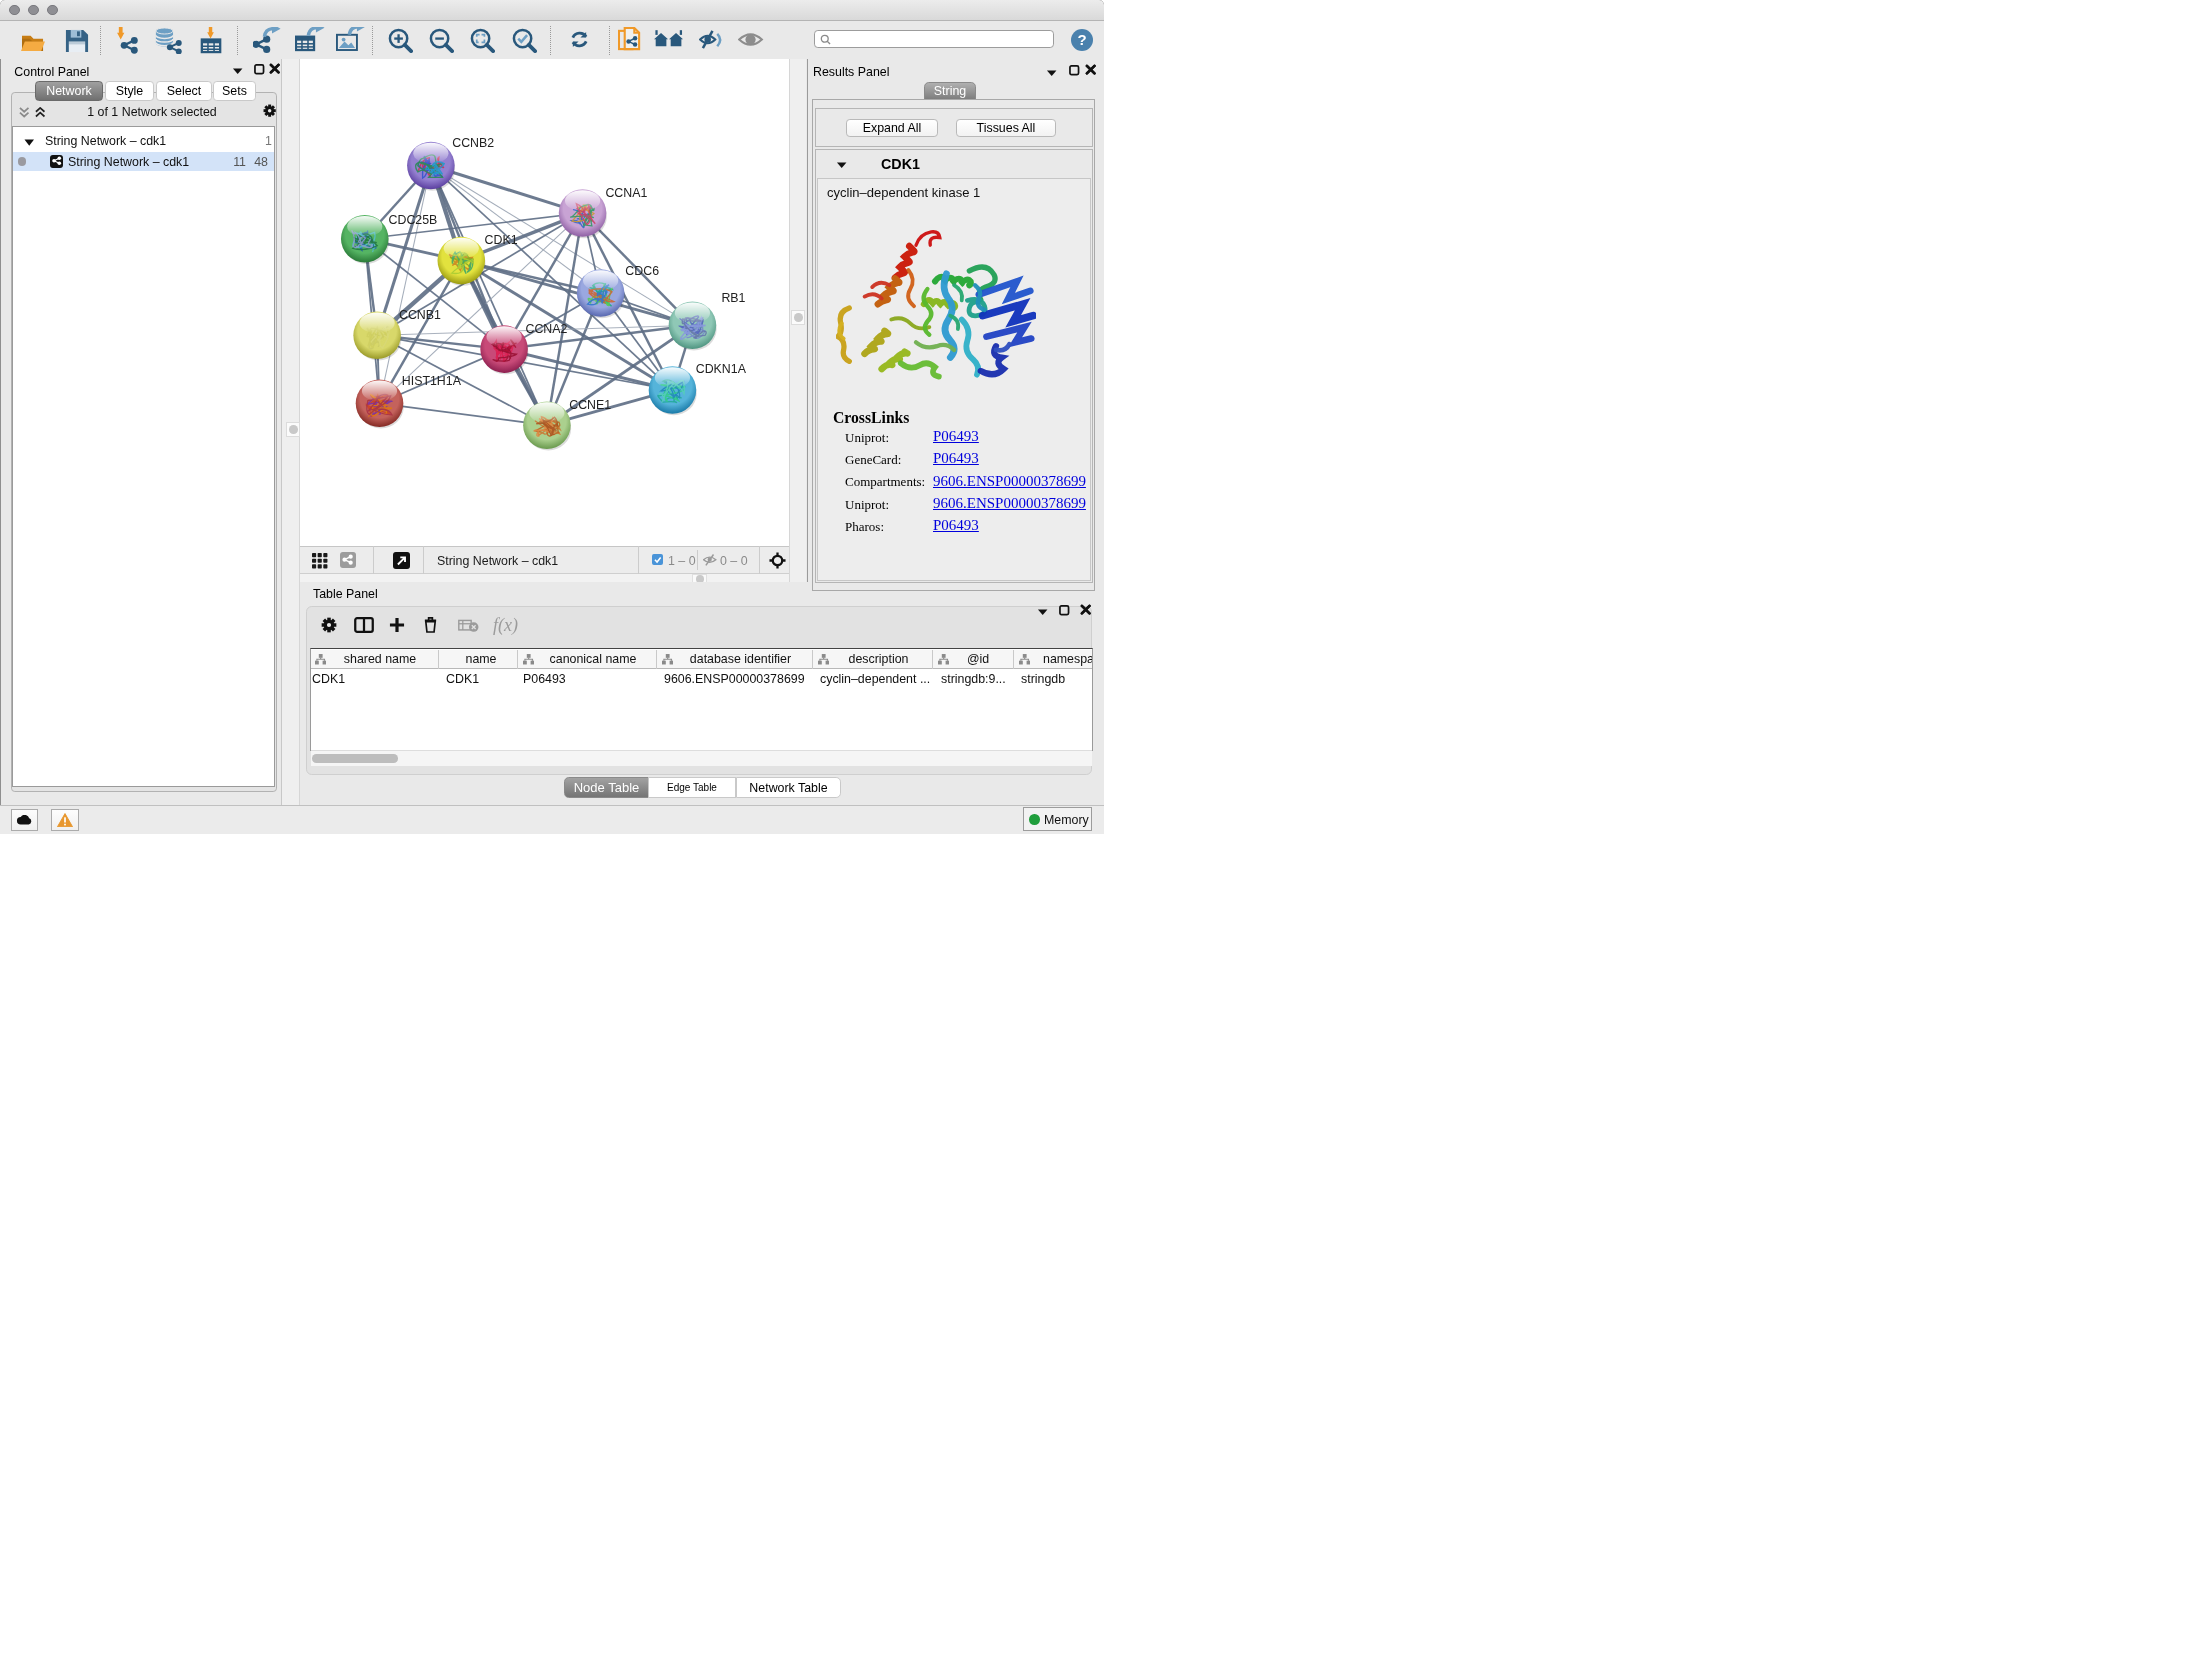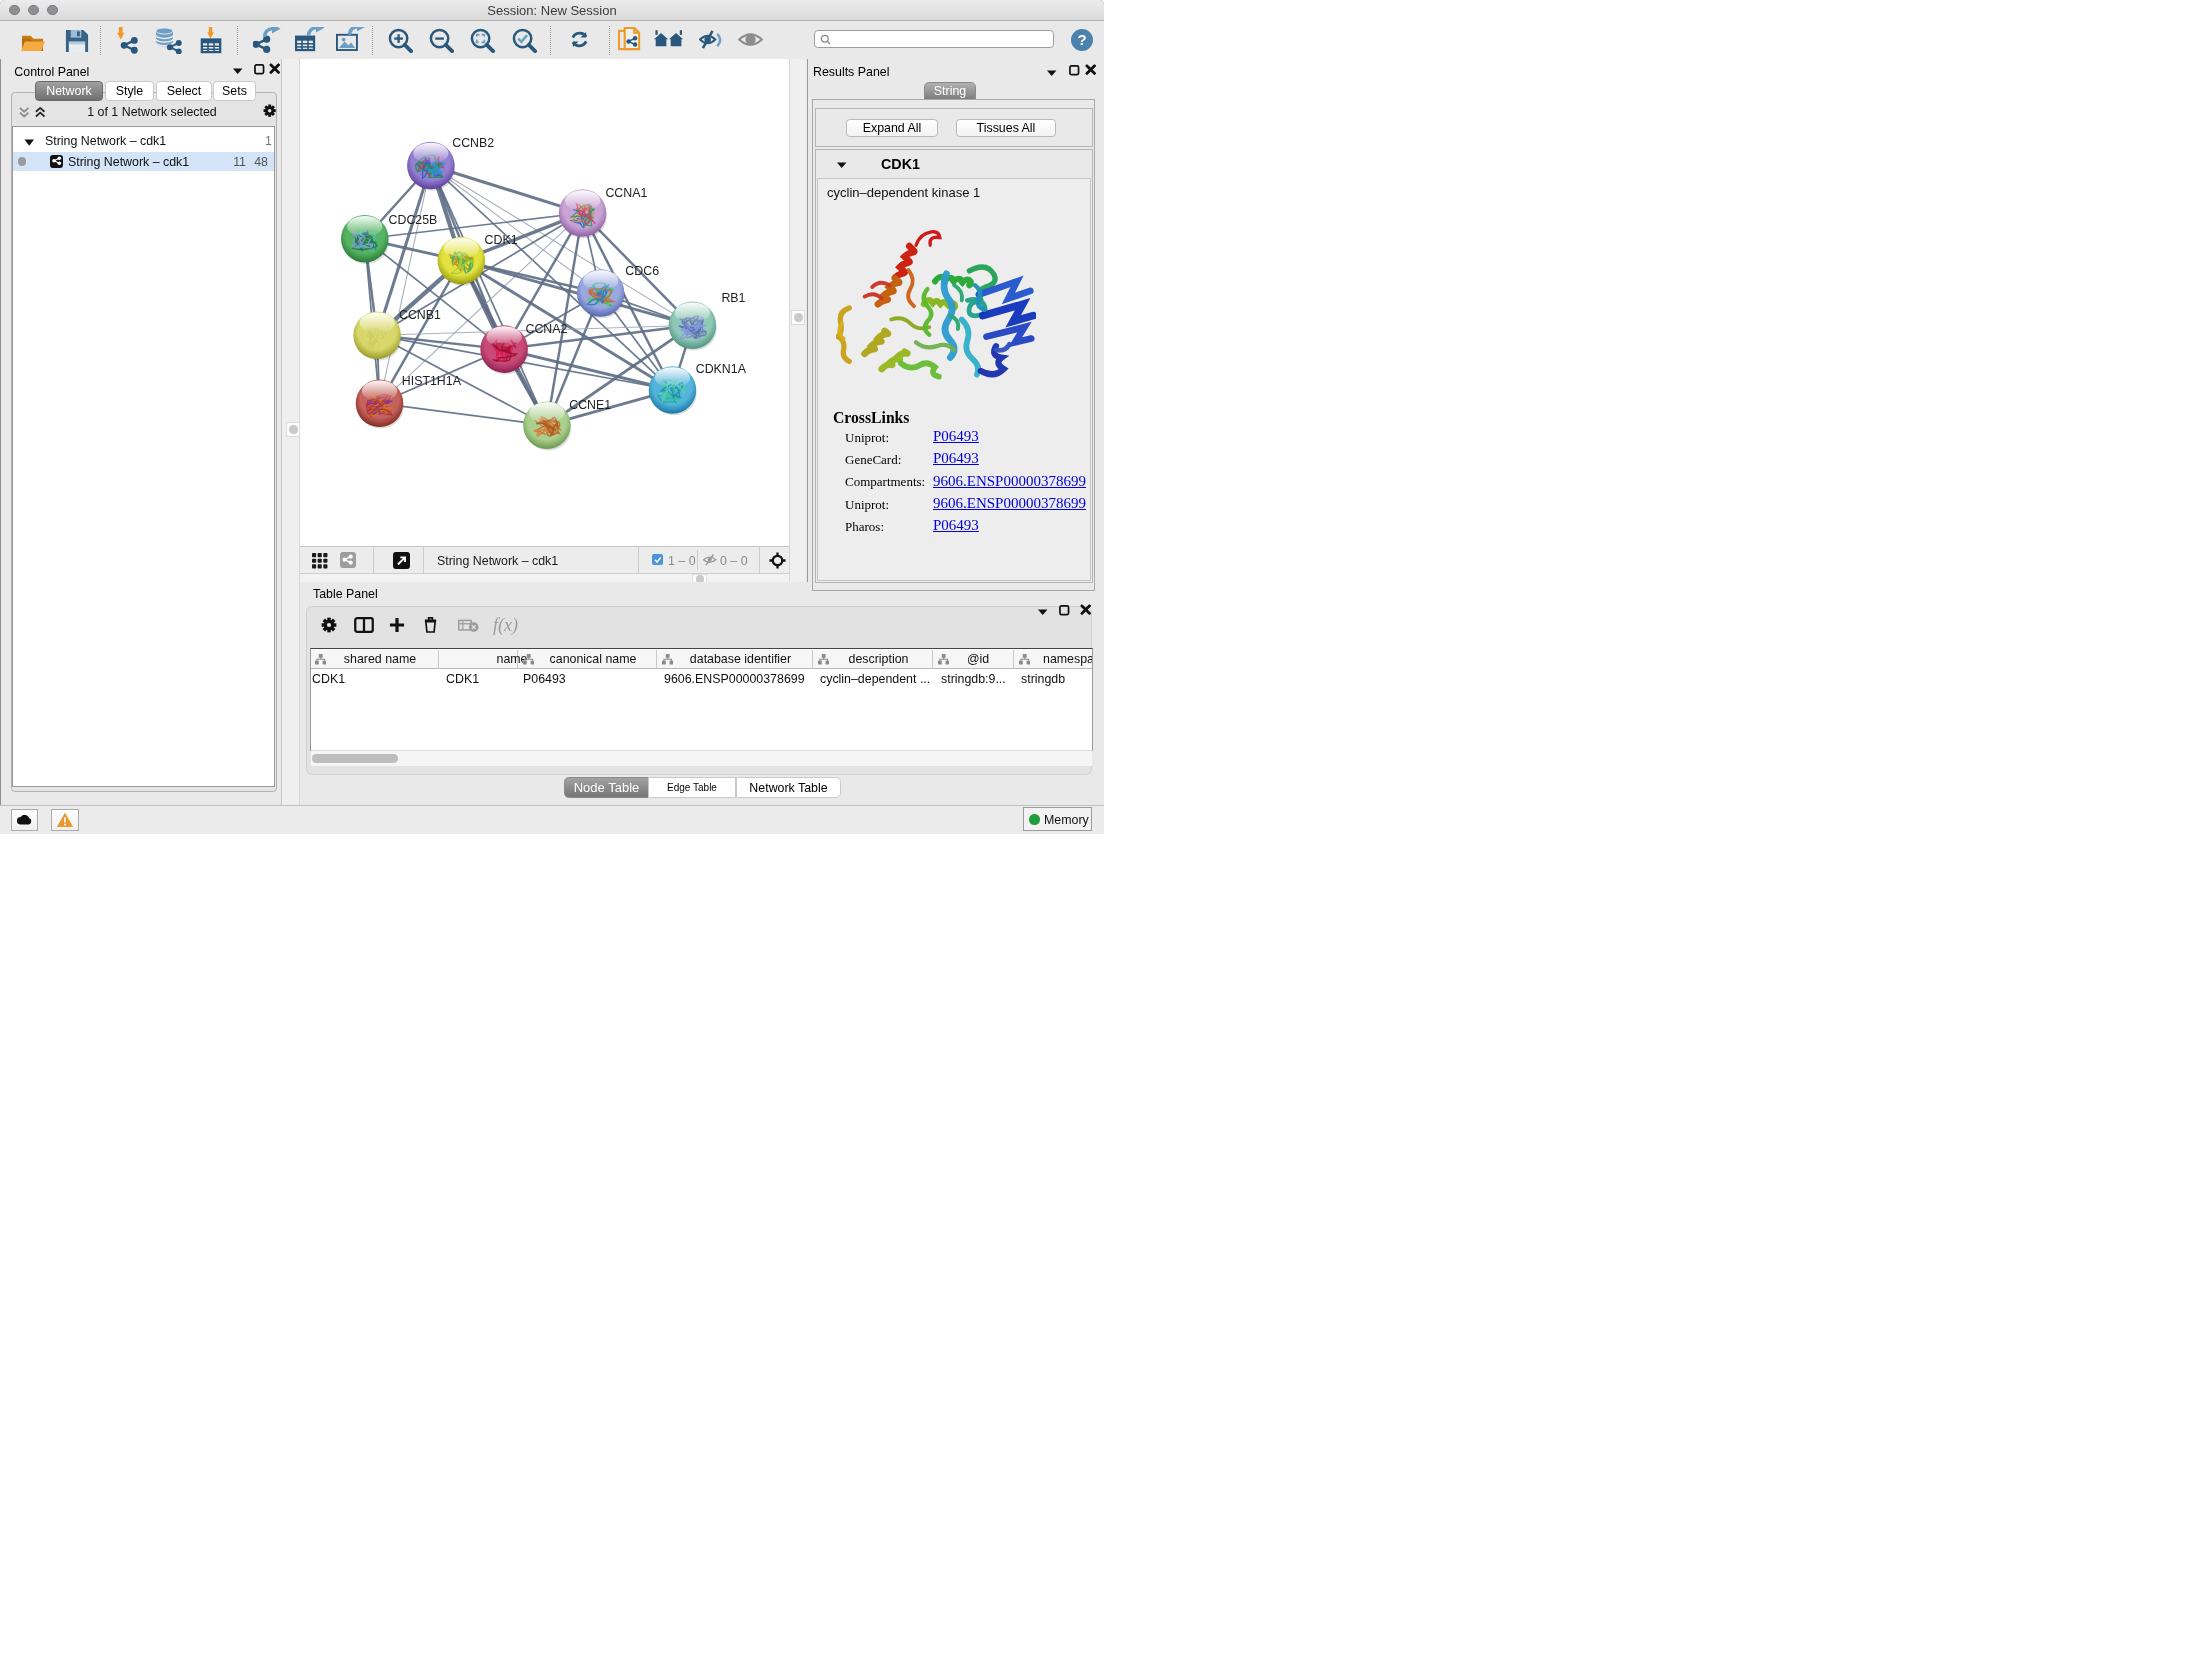--- a/index.html
+++ b/index.html
@@ -8,21 +8,20 @@
 .panelTitle{font-size:12.4px;color:#000}
 .btn{position:absolute;background:linear-gradient(#ffffff,#f2f2f2);border:1px solid #b9b9b9;border-radius:3.8px;font-size:12.4px;color:#000;text-align:center}
 .vsep{position:absolute;width:0;border-left:1px dotted #9a9a9a}
 a.lnk{color:#0000dd;text-decoration:underline}
 </style></head><body>
 <div id="win">
     <div class="abs" style="left:0;top:0;width:1104px;height:21px;background:linear-gradient(#ececec,#d9d9d9);border-bottom:1px solid #b4b4b4;border-radius:4.8px 4.8px 0 0"></div>
     <div class="abs" style="left:9px;top:4.8px;width:10.5px;height:10.5px;border-radius:50%;background:#8f8f94;border:1px solid #79797e"></div>
     <div class="abs" style="left:28px;top:4.8px;width:10.5px;height:10.5px;border-radius:50%;background:#8f8f94;border:1px solid #79797e"></div>
     <div class="abs" style="left:47px;top:4.8px;width:10.5px;height:10.5px;border-radius:50%;background:#8f8f94;border:1px solid #79797e"></div>
-    <div class="abs" style="left:0;top:2.9px;width:1104px;text-align:center;font-size:13px;color:#3c3c3c">Session: New Session</div>
     <div class="abs" style="left:0;top:21px;width:1104px;height:38px;background:#e9e9e9"></div>
     <svg style="position:absolute;left:20px;top:29.5px" width="26" height="23" viewBox="0 0 27 24">
       <path d="M2,6 h9 l3,3 h10 v4 H2 z" fill="#c77d14"></path>
       <path d="M2,22 L2,9 h8 l3,3 h11 l0,10 z" fill="#b06e10"></path>
       <path d="M5,12 h21 l-4,10 H1 z" fill="#f5ab42"></path>
     </svg>
     <svg style="position:absolute;left:64px;top:27.6px" width="26" height="26" viewBox="0 0 27 27">
       <path d="M2,2 h18 l5,5 v18 H2 z" fill="#356285"></path>
       <rect x="7" y="2" width="11" height="8" fill="#9dbdd6"></rect>
       <rect x="13.5" y="3.5" width="3" height="5" fill="#356285"></rect>
@@ -570,21 +569,21 @@
     <div class="abs" style="left:812px;top:650px;height:19px;border-left:1px solid #c9c9c9"></div>
     <div class="abs" style="left:932px;top:650px;height:19px;border-left:1px solid #c9c9c9"></div>
     <div class="abs" style="left:1013px;top:650px;height:19px;border-left:1px solid #c9c9c9"></div>
     <svg style="position:absolute;left:315px;top:654px" width="11.4" height="10.5" viewBox="0 0 12 11">
       <rect x="4" y="0" width="4" height="4" fill="#8a8a8a"></rect>
       <rect x="0" y="7" width="4" height="4" fill="#8a8a8a"></rect>
       <rect x="8" y="7" width="4" height="4" fill="#8a8a8a"></rect>
       <path d="M6,4 v2 M2,7 v-1.5 h8 v1.5" fill="none" stroke="#8a8a8a" stroke-width="1.2"></path>
     </svg>
     <div class="abs t13" style="left:323px;top:652px;width:114px;text-align:center;white-space:nowrap;overflow:hidden">shared name</div>
-    <div class="abs t13" style="left:480px;top:652px;width:64px;text-align:center;white-space:nowrap;overflow:hidden">name</div>
+    <div class="abs t13" style="left:449px;top:652px;width:64px;text-align:center;white-space:nowrap;overflow:hidden">name</div>
     <svg style="position:absolute;left:523px;top:654px" width="11.4" height="10.5" viewBox="0 0 12 11">
       <rect x="4" y="0" width="4" height="4" fill="#8a8a8a"></rect>
       <rect x="0" y="7" width="4" height="4" fill="#8a8a8a"></rect>
       <rect x="8" y="7" width="4" height="4" fill="#8a8a8a"></rect>
       <path d="M6,4 v2 M2,7 v-1.5 h8 v1.5" fill="none" stroke="#8a8a8a" stroke-width="1.2"></path>
     </svg>
     <div class="abs t13" style="left:531px;top:652px;width:124px;text-align:center;white-space:nowrap;overflow:hidden">canonical name</div>
     <svg style="position:absolute;left:662px;top:654px" width="11.4" height="10.5" viewBox="0 0 12 11">
       <rect x="4" y="0" width="4" height="4" fill="#8a8a8a"></rect>
       <rect x="0" y="7" width="4" height="4" fill="#8a8a8a"></rect>

